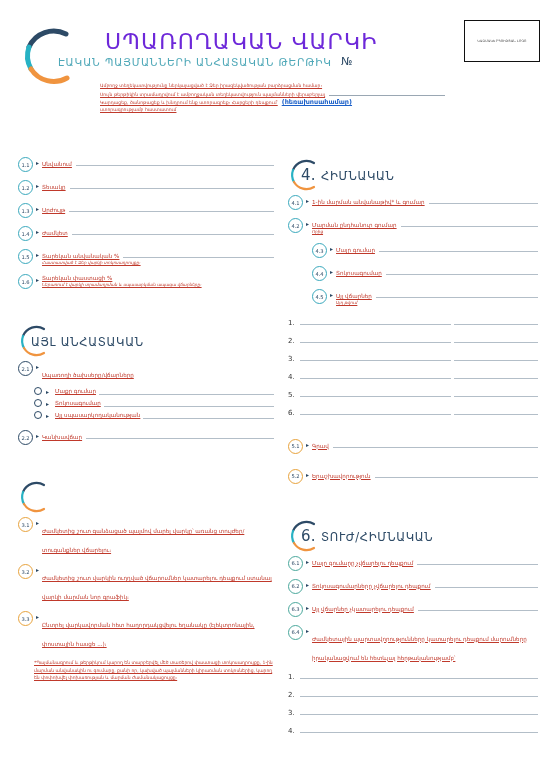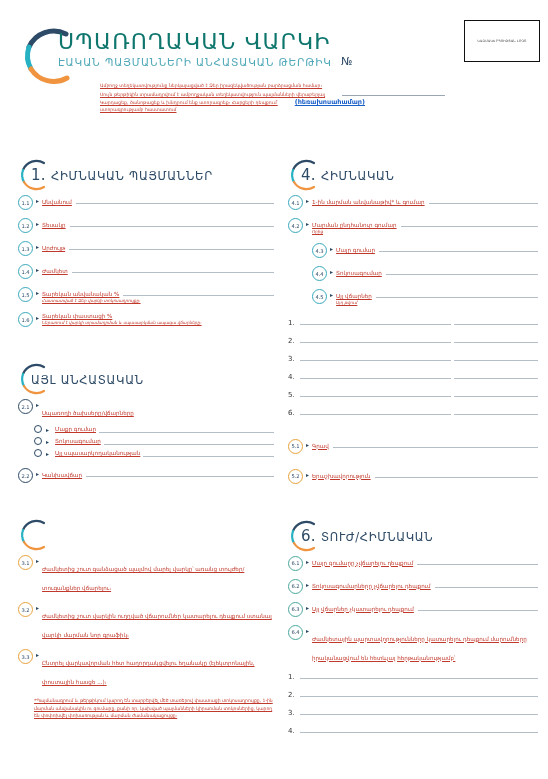--- a/index.html
+++ b/index.html
@@ -9,42 +9,42 @@
     font-family: "DejaVu Sans", sans-serif;
     overflow: hidden;
   }
   .page { position: relative; width: 548px; height: 779px; padding: 0; }
 
   
   .header { position: relative; height: 150px; }
   .logo-arc { position: absolute; left: 20px; top: 25px; width: 62px; height: 62px; }
   .title-block { position: absolute; left: 58px; top: 30px; }
   .doc-title {
-    font-size: 22px; letter-spacing: 1.2px; color: #0f766e;
-    font-weight: 400; line-height: 1.05; white-space: nowrap;
+    font-size: 22px; letter-spacing: 1.2px; color: #6d28d9;
+    font-weight: 400; line-height: 1.05; white-space: nowrap; margin-left: 47px;
   }
   .doc-sub-row { display: flex; align-items: flex-end; gap: 9px; margin-top: 2px; }
   .doc-subtitle {
     font-size: 10.5px; letter-spacing: .9px; color: #4fa8b8; white-space: nowrap;
   }
   .doc-number { font-size: 11px; color: #2d4a66; }
 
   .logo-box {
     position: absolute; right: 8px; top: 20px;
     width: 76px; height: 42px; border: 1px solid #111;
     display: flex; align-items: center; justify-content: center; text-align: center;
   }
   .logo-box span { font-size: 3.2px; color: #333; line-height: 1.5; letter-spacing: .2px; }
 
   
   .hdr-notes { position: absolute; left: 100px; top: 82px; width: 345px; }
   .hdr-line { font-size: 4.6px; color: #c0392b; line-height: 1.55;
               text-decoration: underline; text-decoration-color: #c0392b;
               text-underline-offset: 1px; }
-  .hdr-row { display: flex; align-items: baseline; gap: 17px; }
+  .hdr-row { display: flex; align-items: baseline; gap: 4px; }
   .hdr-rule { flex: 1; border-bottom: .7px solid #9aa7b3; height: 7px; }
   .hdr-blue { color: #1a5fc8; font-size: 6.5px; font-weight: bold;
               text-decoration: underline; text-decoration-color: #1a5fc8; white-space: nowrap; }
 
   
   .cols { position: absolute; top: 158px; left: 0; width: 548px; }
   .col { position: absolute; top: 0; }
   .col-left { left: 18px; width: 256px; }
   .col-right { left: 288px; width: 250px; }
 
@@ -142,33 +142,20 @@
       </div>
       <div class="hdr-line">ստորագրությամբ հաստատում</div>
     </div>
   </div>
 
   <div class="cols">
 
     <div class="col col-left">
 
       <div class="section">
-        <div class="sec-head">
-          <div class="sec-arc">
-            <svg width="34" height="34" viewBox="0 0 34 34">
-              <path d="M26 5 A14.5 14.5 0 0 0 5 12" fill="none" stroke="#2d4a66" stroke-width="2.2" stroke-linecap="round"></path>
-              <path d="M5 12 A14.5 14.5 0 0 0 6 24" fill="none" stroke="#27b2c4" stroke-width="2.2" stroke-linecap="round"></path>
-              <path d="M6 24 A14.5 14.5 0 0 0 26 29" fill="none" stroke="#f0943f" stroke-width="2.2" stroke-linecap="round"></path>
-            </svg>
-          </div>
-          <div class="sec-label">
-            <span class="sec-num">1.</span>
-            <span class="sec-name">ՀԻՄՆԱԿԱՆ ՊԱՅՄԱՆՆԵՐ</span>
-          </div>
-        </div>
 
         <div class="item">
           <span class="badge teal">1.1</span>
           <span class="arrow">▸</span>
           <div class="item-body">
             <div class="item-row">
               <span class="lbl">Անվանում</span>
               <span class="rule"></span>
             </div>
           </div>

